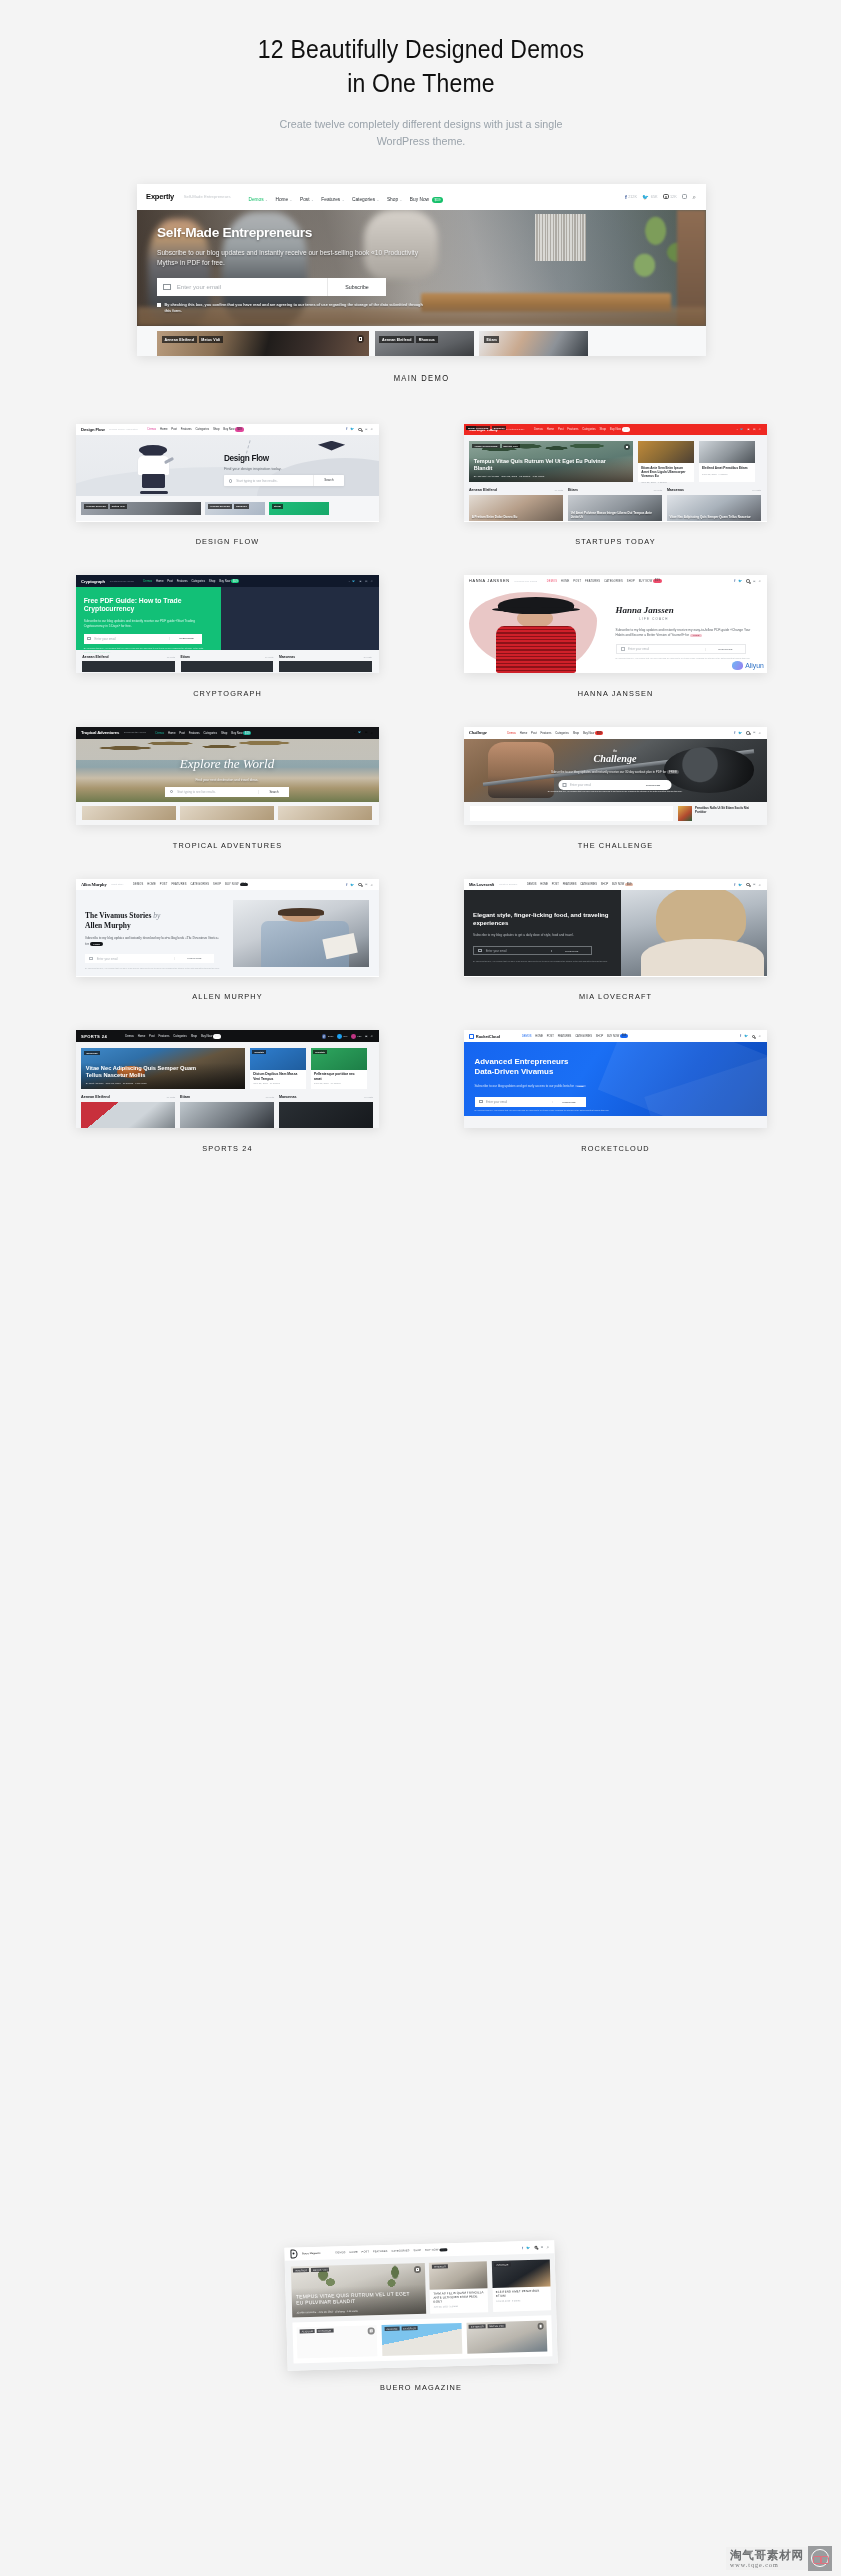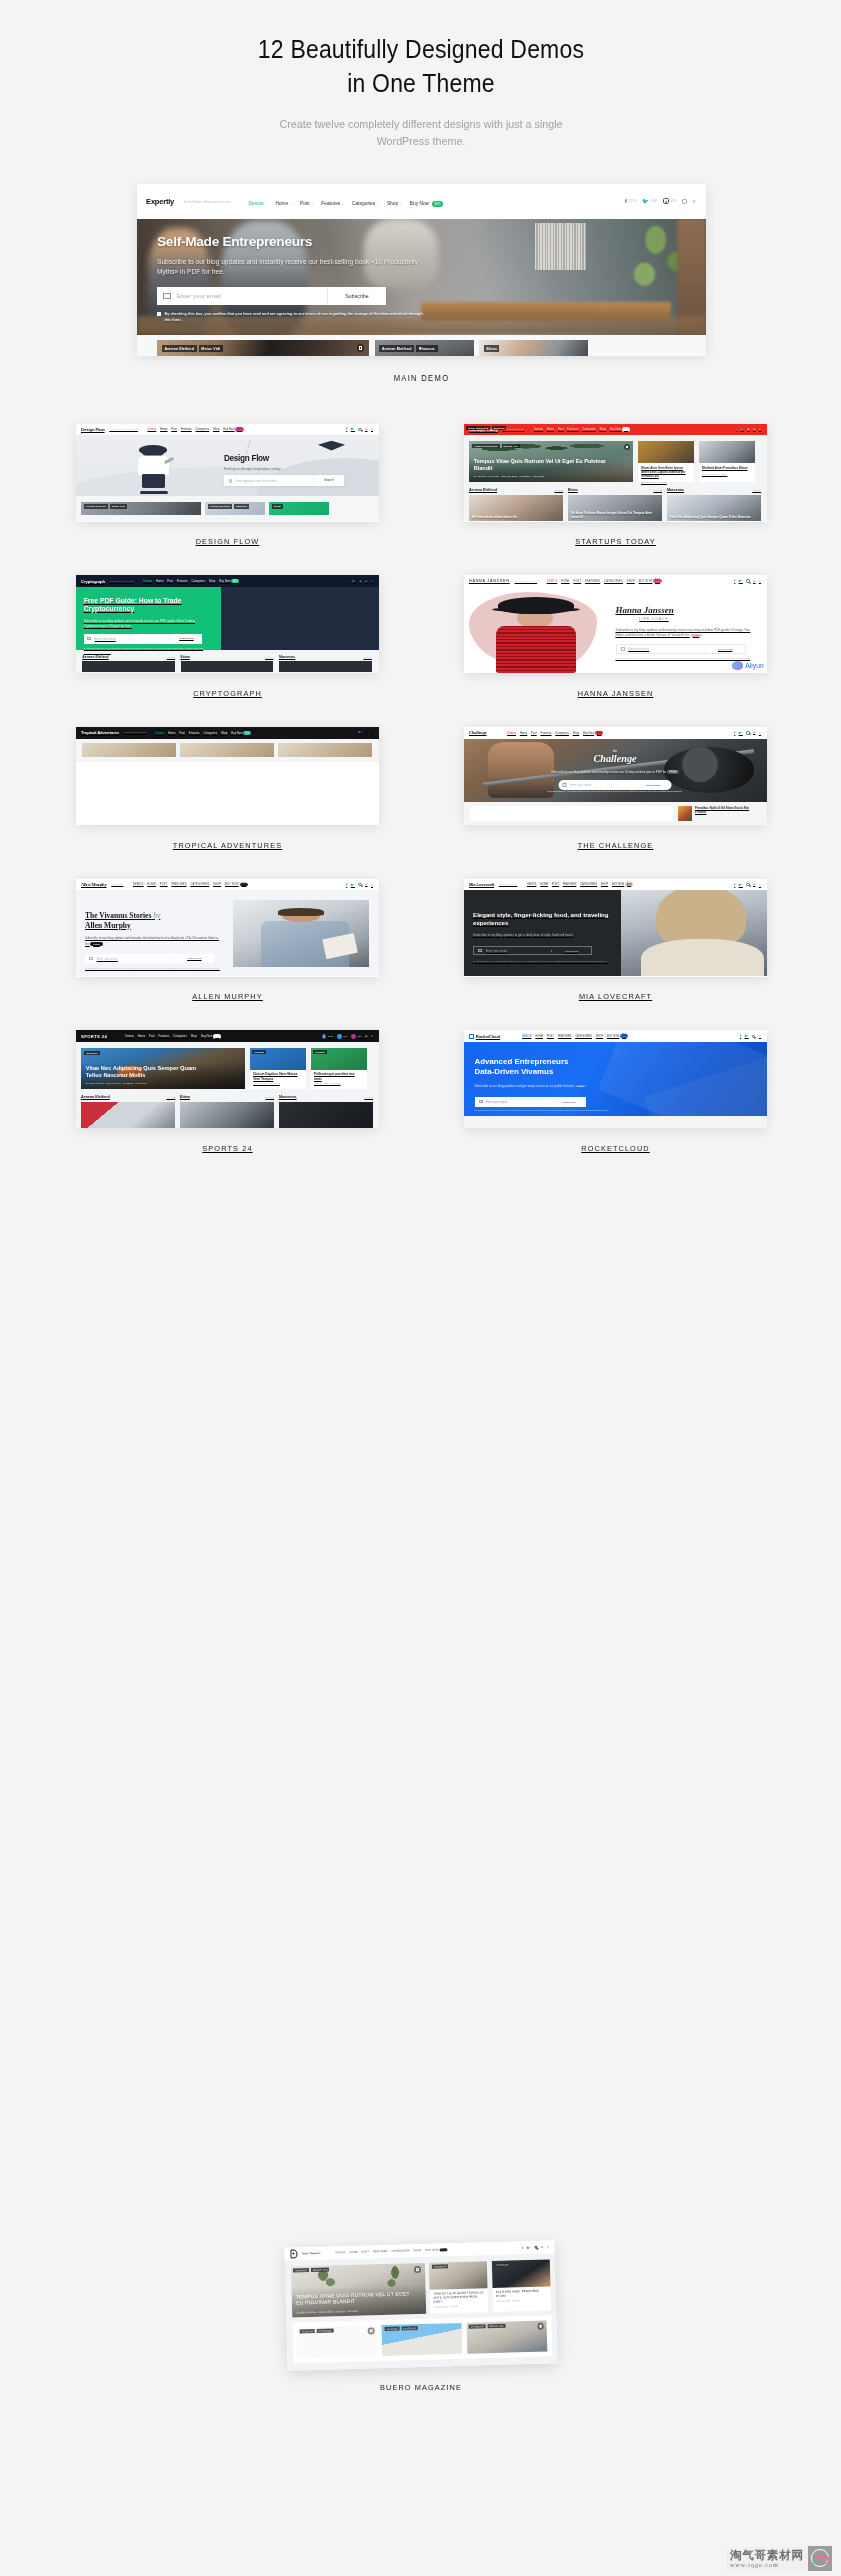--- a/index.html
+++ b/index.html
@@ -48,21 +48,21 @@
     background: #fff;
     overflow: hidden;
     box-shadow: 0 2px 11px rgba(0,0,0,0.10);
   }
   .nav-ic { width: 4.8px; height: 4.8px; border-radius: 50%; display:inline-block; }
 
   
   .main-demo-wrap { margin: 33px auto 0; width: 569px; }
   #main-shot { width: 569px; height: 172px; }
   .md-nav {
-    display:flex; align-items:center; height: 35px;
+    display:flex; align-items:center; height: 26px;
     background:#fff; padding: 0 9.6px; text-align: center;
   }
   .md-logo { font-weight: 700; font-size: 7.5px; color:#0d0d0d; letter-spacing:-0.2px; }
   .md-tagline { margin-left: 9.6px; color:#c3c7cb; font-size: 4.2px; }
   .md-menu { display:flex; gap: 7.5px; margin-left: 18px; align-items:center; }
   .md-menu .mi { font-size: 4.8px; color:#2c3136; }
   .md-menu .mi.green { color:#17c06b; }
   .md-menu .caret { font-size: 3.4px; color:#9aa0a6; margin-left: 1.4px; }
   .md-badge { background:#17c06b;color:#fff;font-size:3.6px;border-radius:5.5px;padding:1px 2.7px;margin-left:2.7px; }
   .md-right { margin-left:auto; display:flex; align-items:center; gap:5.5px; }
@@ -125,21 +125,21 @@
   .chip { position:absolute; top:4.8px; left:4.8px; display:flex; gap:2px; }
   .chip span { background:rgba(20,20,20,.72); color:#fff; font-size:3.6px; padding:1.7px 2.7px; font-weight:700; letter-spacing:0.1px; }
   .cardicon{position:absolute;top:4.1px;right:4.8px;width:7.5px;height:7.5px;border-radius:50%;background:rgba(0,0,0,.45);}
   .cardicon:after{content:"";position:absolute;inset:2px;border:0.7px solid #fff;}
 
   .main-label { margin-top: 18px; font-size: 8.2px; letter-spacing: 1.4px; }
 
   
   .grid { margin: 41px auto 0; width: 691px; }
   .grid-row { display:flex; justify-content:space-between; margin-bottom: 29px; }
-  .cell { width: 303px; text-decoration: underline; }
+  .cell { width: 303px; }
   .cell .shot { width: 303px; height: 98px; }
   .cell .demo-label { margin-top: 15.7px; }
 
   
   .tn { display:flex; align-items:center; height:11.6px; padding:0 5.5px; }
   .tn-logo{font-weight:700;font-size:4.2px;letter-spacing:-0.1px;}
   .tn-tag{margin-left:4.8px;font-size:2.5px;}
   .tn-menu{display:flex;gap:3.8px;margin-left:9.6px;}
   .tn-menu span{font-size:2.8px;}
   .tn-badge{font-size:2.2px;border-radius:3.4px;padding:0.3px 1.7px;margin-left:1px;color:#fff;}
@@ -852,20 +852,31 @@
             <span>Shop</span>
             <span><span>Buy Now</span><span class="tn-badge">$59</span></span>
           </span>
           <span class="tn-right">
             <span>f</span>
             <span>🐦</span>
             <span>▤</span>
             <span style="font-size:3.8px">⌕</span>
           </span>
         </div>
+        <div class="ta-hero">
+          <div class="ta-sky"></div>
+          <div class="ta-frond"></div>
+          <div class="ta-script">Explore the World</div>
+          <div class="ta-sub">Find your next destination and travel ideas.</div>
+          <div class="ta-search">
+            <span class="mag"></span>
+            <span class="ph">Start typing to see live results.</span>
+            <span class="bt">Search</span>
+          </div>
+        </div>
         <div class="ta-bottom">
           <div class="c a"></div>
           <div class="c b"></div>
           <div class="c c"></div>
         </div>
       </div>
       <div class="demo-label">TROPICAL ADVENTURES</div>
     </div>
 
     <div class="cell">

